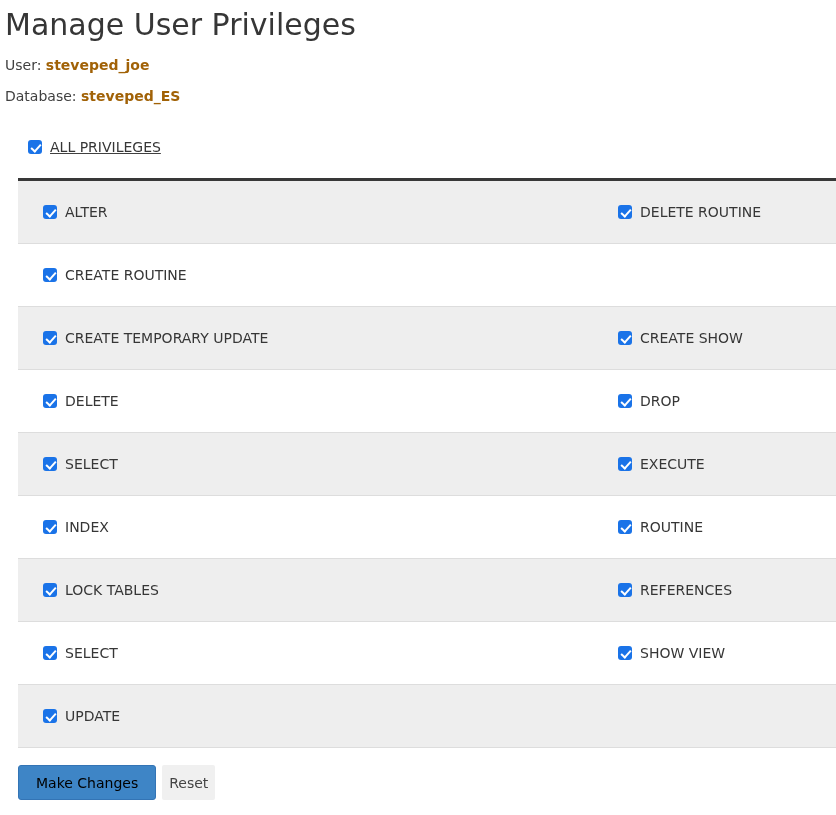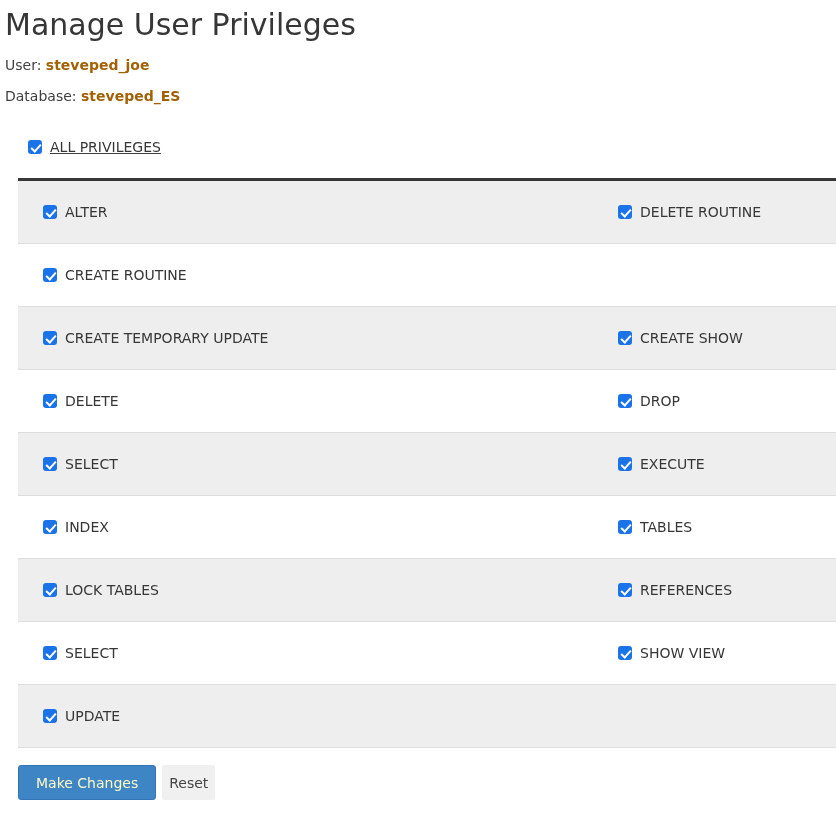--- a/index.html
+++ b/index.html
@@ -105,21 +105,21 @@
     font-family: "DejaVu Sans", "Liberation Sans", sans-serif;
     font-size: 14px;
     height: 35px;
     line-height: 1;
     cursor: pointer;
   }
   .btn-primary {
     background: var(--button-blue);
     border: 1px solid var(--button-blue-border);
     border-radius: 3px;
-    color: #fef9c3;
+    color: #000000;
     padding: 0 17px;
   }
   .btn-plain {
     background: #f0f0f0;
     border: none;
     border-radius: 2px;
     color: #444444;
     padding: 0 7px;
   }
 </style>
@@ -199,21 +199,21 @@
       </div>
     </div>
 
     <div class="priv-row">
       <div class="priv-cell">
         <span class="cb" role="checkbox" aria-checked="true"></span>
         <span class="priv-label">INDEX</span>
       </div>
       <div class="priv-cell">
         <span class="cb" role="checkbox" aria-checked="true"></span>
-        <span class="priv-label">TABLES</span>
+        <span class="priv-label">ROUTINE</span>
       </div>
     </div>
 
     <div class="priv-row stripe">
       <div class="priv-cell">
         <span class="cb" role="checkbox" aria-checked="true"></span>
         <span class="priv-label">LOCK TABLES</span>
       </div>
       <div class="priv-cell">
         <span class="cb" role="checkbox" aria-checked="true"></span>

